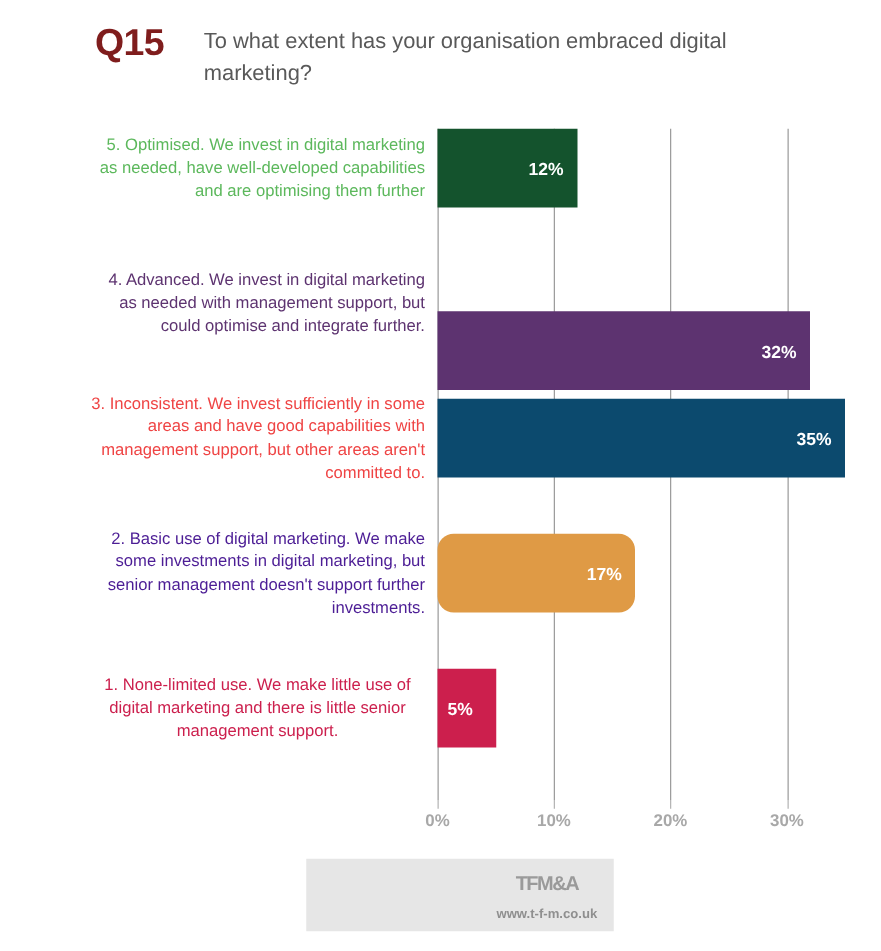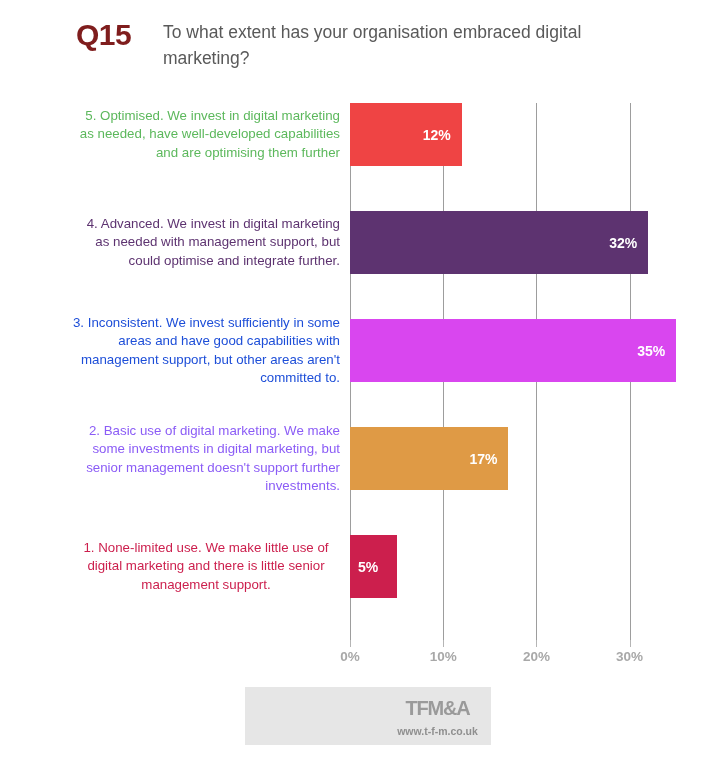--- a/index.html
+++ b/index.html
@@ -146,21 +146,21 @@
     font-size: 11px;
     font-weight: bold;
     color: #8f8f8f;
     line-height: 11.5px;
   }
   .tfm-word {
     height: 28px;
     display: flex;
     align-items: center;
     justify-content: center;
-    font-size: 20px;
+    font-size: 16px;
     font-weight: bold;
     color: #9a9a9a;
     letter-spacing: -1.2px;
   }
   .url {
     margin-top: 3px;
     font-size: 10.5px;
     color: #8f8f8f;
     font-weight: bold;
     white-space: nowrap;
@@ -187,39 +187,39 @@
       <div class="gridline" style="left: 536.4px;"></div>
       <div class="tick-mark" style="left: 536.4px;"></div>
       <div class="tick-label" style="left: 536.4px;">20%</div>
       <div class="gridline" style="left: 629.6px;"></div>
       <div class="tick-mark" style="left: 629.6px;"></div>
       <div class="tick-label" style="left: 629.6px;">30%</div>
     </div>
   <div id="rows">
       <div class="row" style="top: 8px; height: 63px;">
         <div class="cat-label" style="color: rgb(92, 184, 92); top: 3.5px;">5. Optimised. We invest in digital marketing as needed, have well-developed capabilities and are optimising them further</div>
-        <div class="bar" style="width: 111.84px; background: #ef4444;">
+        <div class="bar" style="width: 111.84px; background: #14532d;">
           <span class="bar-value">12%</span>
         </div>
       </div>
       <div class="row" style="top: 116px; height: 63px;">
         <div class="cat-label" style="color: rgb(93, 51, 112); top: 3.5px;">4. Advanced. We invest in digital marketing as needed with management support, but could optimise and integrate further.</div>
-        <div class="bar" style="width: 298.24px; background: rgb(93, 51, 112);">
+        <div class="bar" style="width: 298.24px; background: rgb(93, 51, 112); margin-top: 38px;">
           <span class="bar-value">32%</span>
         </div>
       </div>
       <div class="row" style="top: 224px; height: 63px;">
-        <div class="cat-label" style="color: #1d4ed8; top: -5.5px;">3. Inconsistent. We invest sufficiently in some areas and have good capabilities with management support, but other areas aren't committed to.</div>
-        <div class="bar" style="width: 326.2px; background: #d946ef;">
+        <div class="cat-label" style="color: #ef4444; top: -5.5px;">3. Inconsistent. We invest sufficiently in some areas and have good capabilities with management support, but other areas aren't committed to.</div>
+        <div class="bar" style="width: 326.2px; background: #0c4a6e;">
           <span class="bar-value">35%</span>
         </div>
       </div>
       <div class="row" style="top: 332px; height: 63px;">
-        <div class="cat-label" style="color: #8b5cf6; top: -5.5px;">2. Basic use of digital marketing. We make some investments in digital marketing, but senior management doesn't support further investments.</div>
-        <div class="bar" style="width: 158.44px; background: rgb(223, 154, 69);">
+        <div class="cat-label" style="color: #4c1d95; top: -5.5px;">2. Basic use of digital marketing. We make some investments in digital marketing, but senior management doesn't support further investments.</div>
+        <div class="bar" style="width: 158.44px; background: rgb(223, 154, 69); border-radius: 13px;">
           <span class="bar-value">17%</span>
         </div>
       </div>
       <div class="row" style="top: 440px; height: 63px;">
         <div class="cat-label" style="color: rgb(204, 31, 77); top: 3.5px; text-align: center;">1. None-limited use. We make little use of digital marketing and there is little senior management support.</div>
         <div class="bar small" style="width: 46.6px; background: rgb(204, 31, 77);">
           <span class="bar-value">5%</span>
         </div>
       </div>
     </div>

